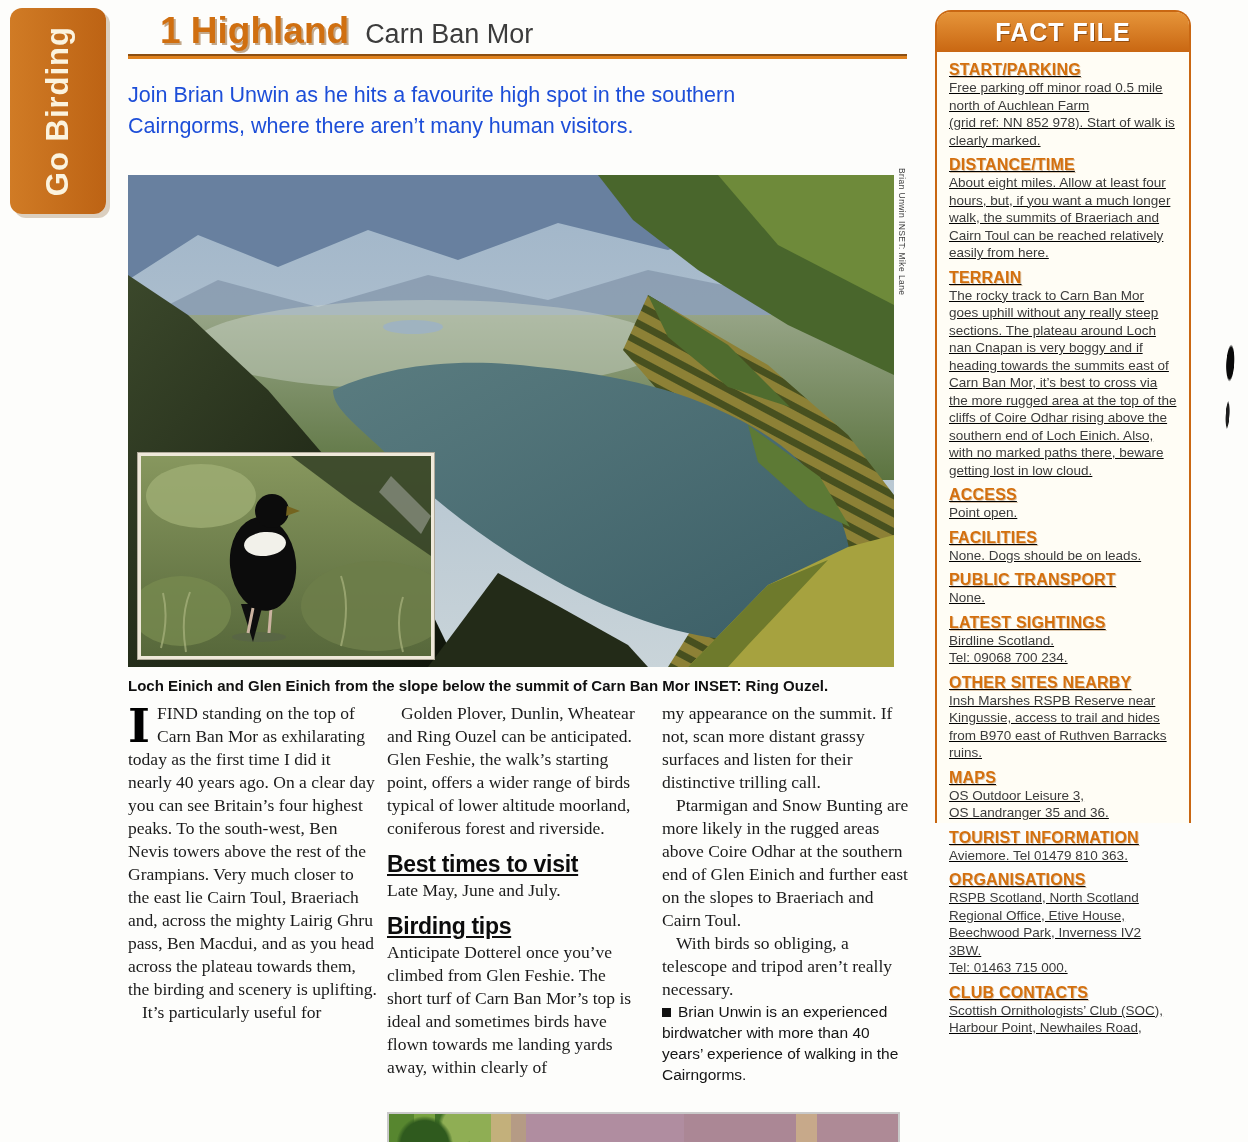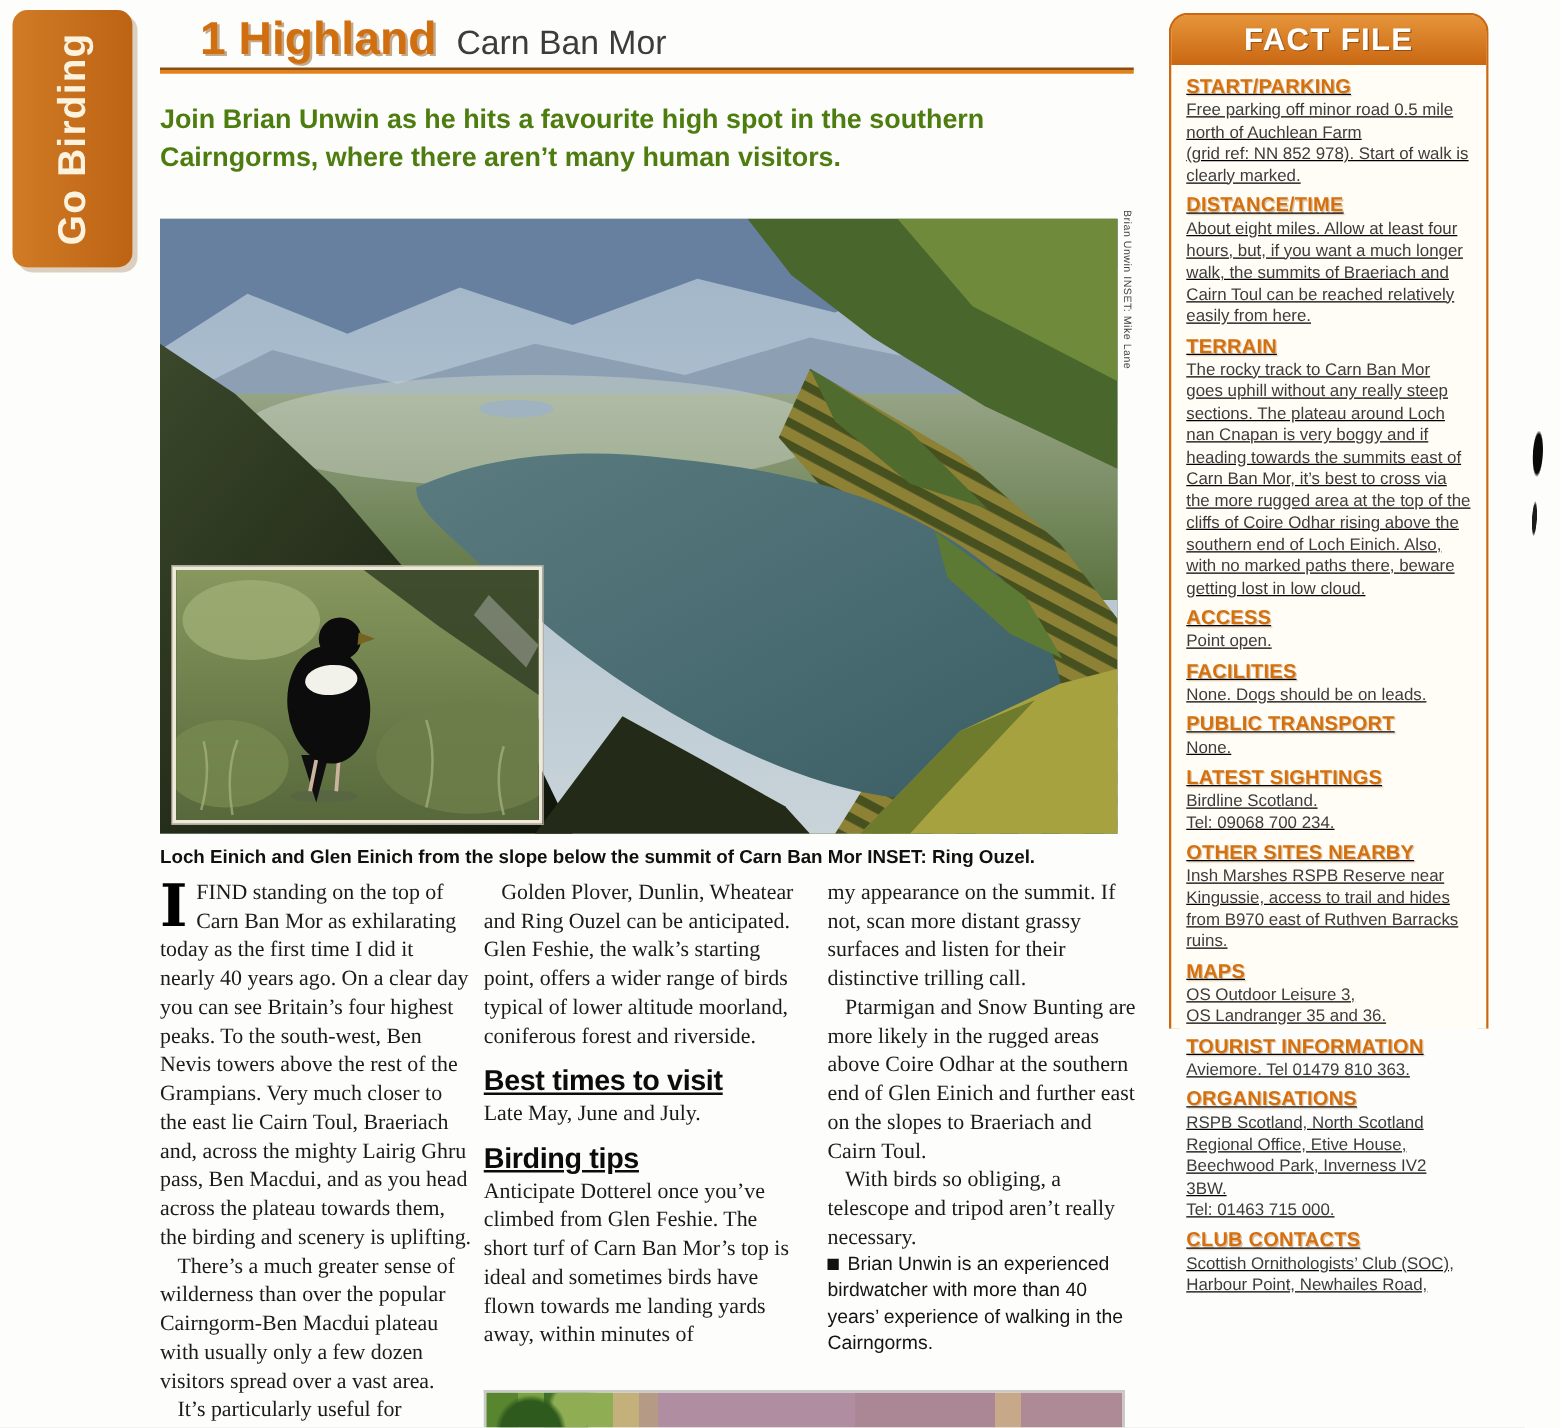--- a/index.html
+++ b/index.html
@@ -15,21 +15,21 @@
                  font-weight:bold; font-size:31px; color:#fbf3de; letter-spacing:1px; }
 
   
   .head { position:absolute; left:128px; top:10px; white-space:nowrap;margin-left:32px; }
   .head .num-title { font-size:37px; font-weight:bold; color:#d06f10;
                      text-shadow:2px 2px 0 rgba(125,65,0,.45); }
   .head .sub { font-size:27px; color:#3c3c3c; margin-left:16px; }
   .head-rule { position:absolute; left:128px; top:54px; width:779px; height:5px;
                background:linear-gradient(180deg,#8c4f12 0 35%, #e0821e 35% 100%); }
   .intro { position:absolute; left:128px; top:80px; font-size:21.5px; line-height:31px;
-           font-weight:bold; color:#4d7c0f; white-space:pre-line; }
+           font-weight:normal; color:#1d4ed8; white-space:pre-line; }
 
   
   .photo { position:absolute; left:128px; top:175px; width:766px; height:492px; background:#5e7542; }
   .inset { position:absolute; left:10px; top:278px; width:290px; height:200px;
            border:3px solid #efe9da; box-shadow:0 0 0 1px #b0aa9b; }
   .credit { position:absolute; left:897px; top:168px; writing-mode:vertical-rl;
             font-size:8.5px; color:#3f3f3f; letter-spacing:.4px; }
   .caption { position:absolute; left:128px; top:677px; width:782px;
              font-weight:bold; font-size:15px; color:#101010; }
 
@@ -156,30 +156,29 @@
         <polygon points="146,50 159,55 145,60" fill="#74641f"></polygon>
         <ellipse cx="124" cy="88" rx="21" ry="12" fill="#f2f1ea" transform="rotate(-5 124 88)"></ellipse>
       </svg>
     </div>
   </div>
   <div class="credit">Brian Unwin INSET: Mike Lane</div>
   <div class="caption">Loch Einich and Glen Einich from the slope below the summit of Carn Ban Mor INSET: Ring Ouzel.</div>
 
   <div class="col" id="col1">
     <p><span class="dropcap">I</span><span>FIND standing on the top of Carn Ban Mor as exhilarating today as the first time I did it nearly 40 years ago. On a clear day you can see Britain’s four highest peaks. To the south-west, Ben Nevis towers above the rest of the Grampians. Very much closer to the east lie Cairn Toul, Braeriach and, across the mighty Lairig Ghru pass, Ben Macdui, and as you head across the plateau towards them, the birding and scenery is uplifting.</span></p>
-    <p class="ind">There’s a much greater sense of wilderness than over the popular Cairngorm-Ben Macdui plateau with usually only a few dozen visitors spread over a vast area.</p>
     <p class="ind">It’s particularly useful for</p>
   </div>
 
   <div class="col" id="col2">
     <p class="ind">Golden Plover, Dunlin, Wheatear and Ring Ouzel can be anticipated. Glen Feshie, the walk’s starting point, offers a wider range of birds typical of lower altitude moorland, coniferous forest and riverside.</p>
     <div class="col-h">Best times to visit</div>
     <p>Late May, June and July.</p>
     <div class="col-h">Birding tips</div>
-    <p>Anticipate Dotterel once you’ve climbed from Glen Feshie. The short turf of Carn Ban Mor’s top is ideal and sometimes birds have flown towards me landing yards away, within minutes of</p>
+    <p>Anticipate Dotterel once you’ve climbed from Glen Feshie. The short turf of Carn Ban Mor’s top is ideal and sometimes birds have flown towards me landing yards away, within clearly of</p>
   </div>
 
   <div class="col" id="col3">
     <p>my appearance on the summit. If not, scan more distant grassy surfaces and listen for their distinctive trilling call.</p>
     <p class="ind">Ptarmigan and Snow Bunting are more likely in the rugged areas above Coire Odhar at the southern end of Glen Einich and further east on the slopes to Braeriach and Cairn Toul.</p>
     <p class="ind">With birds so obliging, a telescope and tripod aren’t really necessary.</p>
     <p class="byline"><span class="sq"></span><span>Brian Unwin is an experienced birdwatcher with more than 40 years’ experience of walking in the Cairngorms.</span></p>
   </div>
 
   <div class="mapstrip"></div>

